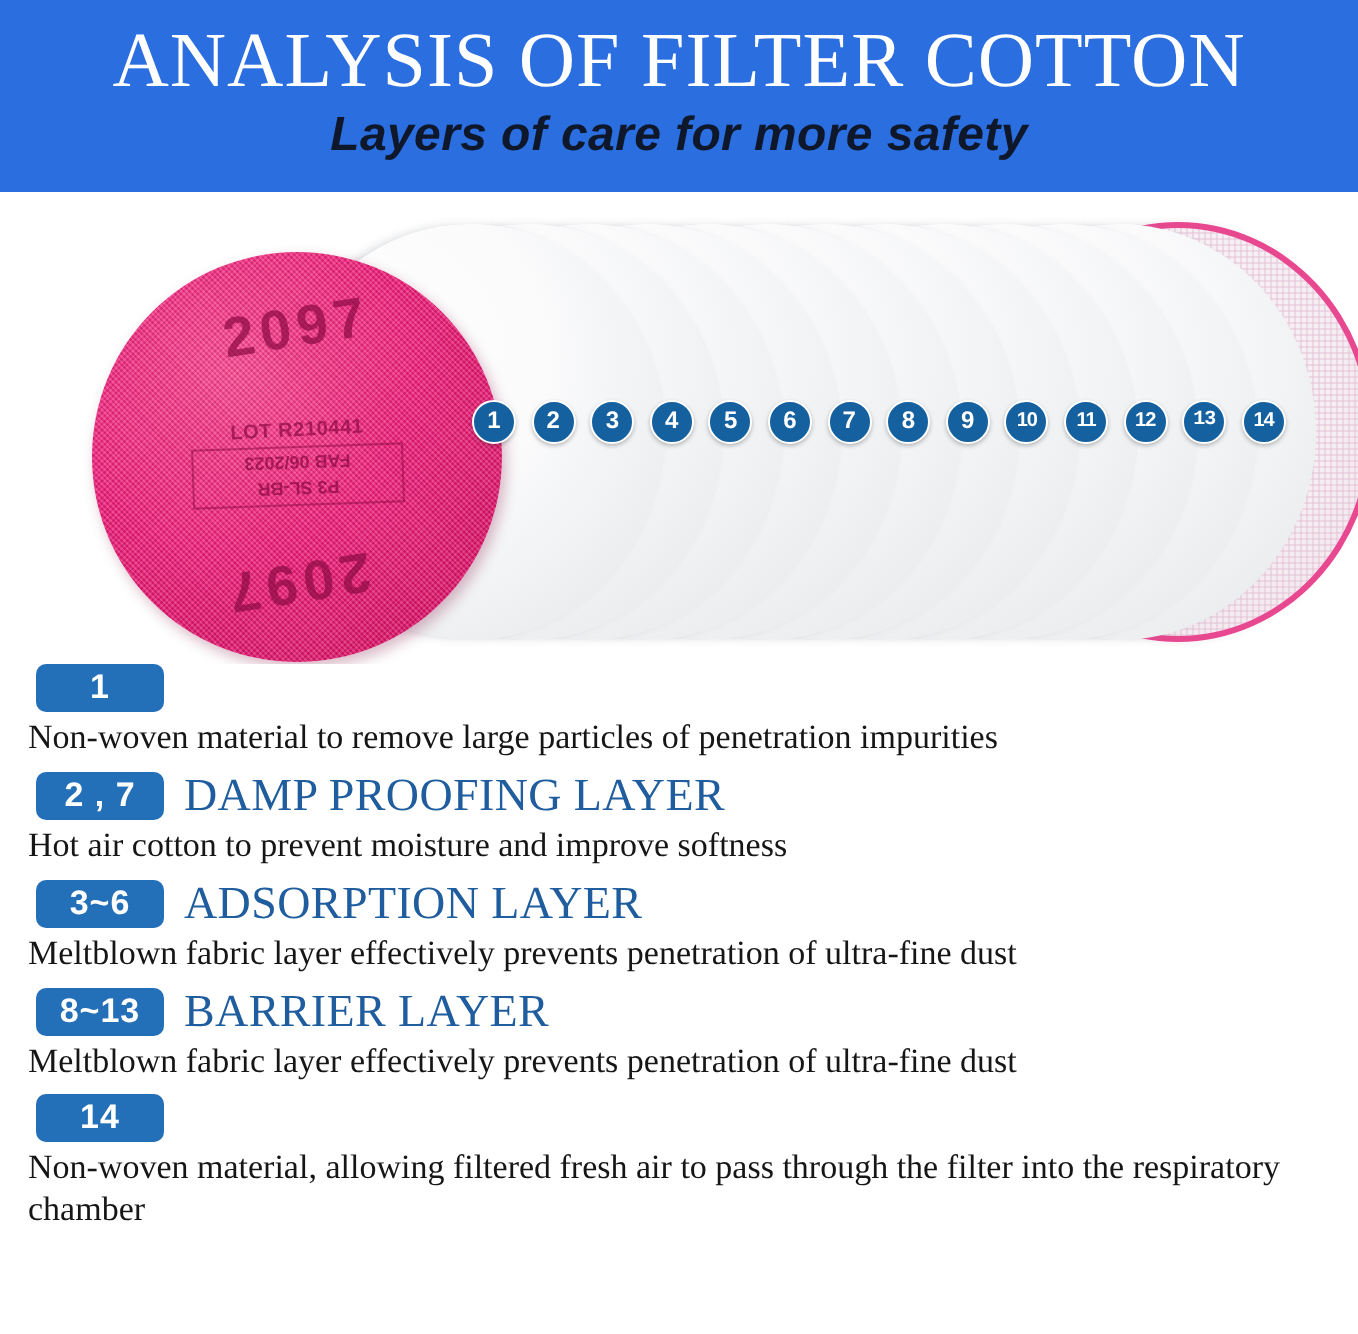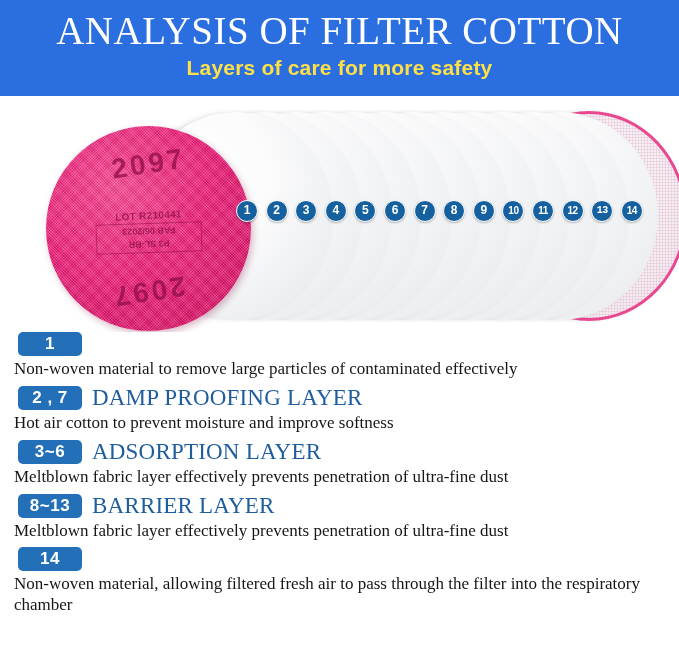--- a/index.html
+++ b/index.html
@@ -32,28 +32,29 @@
   .header-title {
     color: #ffffff;
     font-family: "Liberation Serif", serif;
     font-size: 39px;
     line-height: 46px;
     letter-spacing: 0.5px;
     white-space: nowrap;
     font-weight: 400;
   }
   .header-subtitle {
-    color: #fde047;
-    font-family: "Liberation Sans", sans-serif;
-    font-size: 21px;
+    color: #0f172a;
+    font-family: "Liberation Sans", sans-serif;
+    font-size: 24px;
     line-height: 26px;
     font-weight: 700;
     letter-spacing: 0.2px;
     white-space: nowrap;
     margin-top: 1px;
+    font-style: italic;
   }
 
   
   .illustration {
     position: absolute;
     left: 0;
     top: 96px;
     width: 679px;
     height: 236px;
     overflow: hidden;
@@ -263,21 +264,21 @@
       <div class="num-badge wide" style="left: 591.2px; font-family: Liberation Mono, monospace;">13</div>
       <div class="num-badge wide" style="left: 620.8px;">14</div>
     </div>
 </div>
 
 <div class="layer-list" id="layer-list">
     <div class="layer-row">
       <div class="layer-head">
         <div class="layer-tag">1</div>
       </div>
-      <div class="layer-desc">Non-woven material to remove large particles of contaminated effectively</div>
+      <div class="layer-desc">Non-woven material to remove large particles of penetration impurities</div>
     </div>
     <div class="layer-row">
       <div class="layer-head">
         <div class="layer-tag">2 , 7</div>
         <div class="layer-title">DAMP PROOFING LAYER</div>
       </div>
       <div class="layer-desc">Hot air cotton to prevent moisture and improve softness</div>
     </div>
     <div class="layer-row">
       <div class="layer-head">

